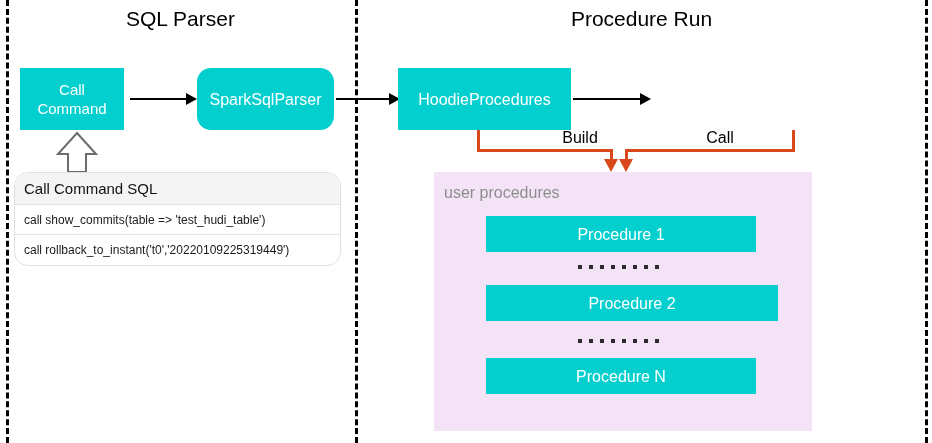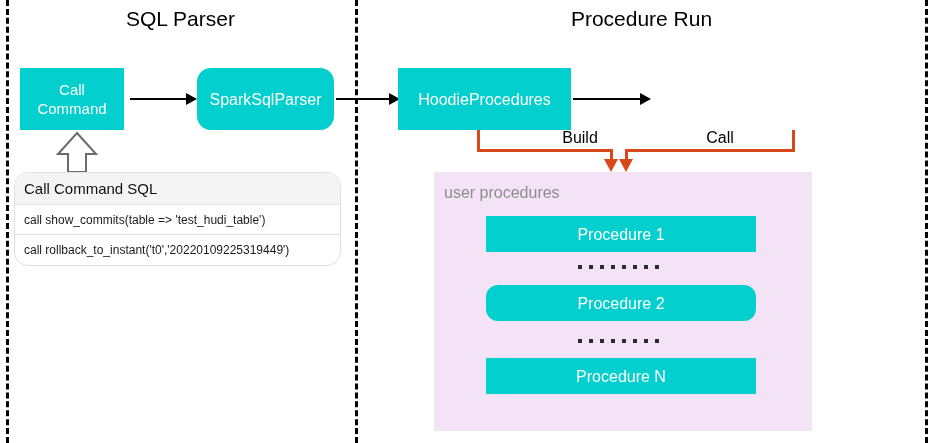--- a/index.html
+++ b/index.html
@@ -202,21 +202,21 @@
     <i></i>
       <i></i>
       <i></i>
       <i></i>
       <i></i>
       <i></i>
       <i></i>
       <i></i>
   </div>
 
-  <div class="cyan-box" style="left:486px; top:285px; width:270px; height:36px;border-radius:12px;">Procedure 2</div>
+  <div class="cyan-box" style="left:486px; top:285px; width:292px; height:36px;">Procedure 2</div>
 
   <div class="dots" style="left:578px; top:339px;">
     <i></i>
       <i></i>
       <i></i>
       <i></i>
       <i></i>
       <i></i>
       <i></i>
       <i></i>

